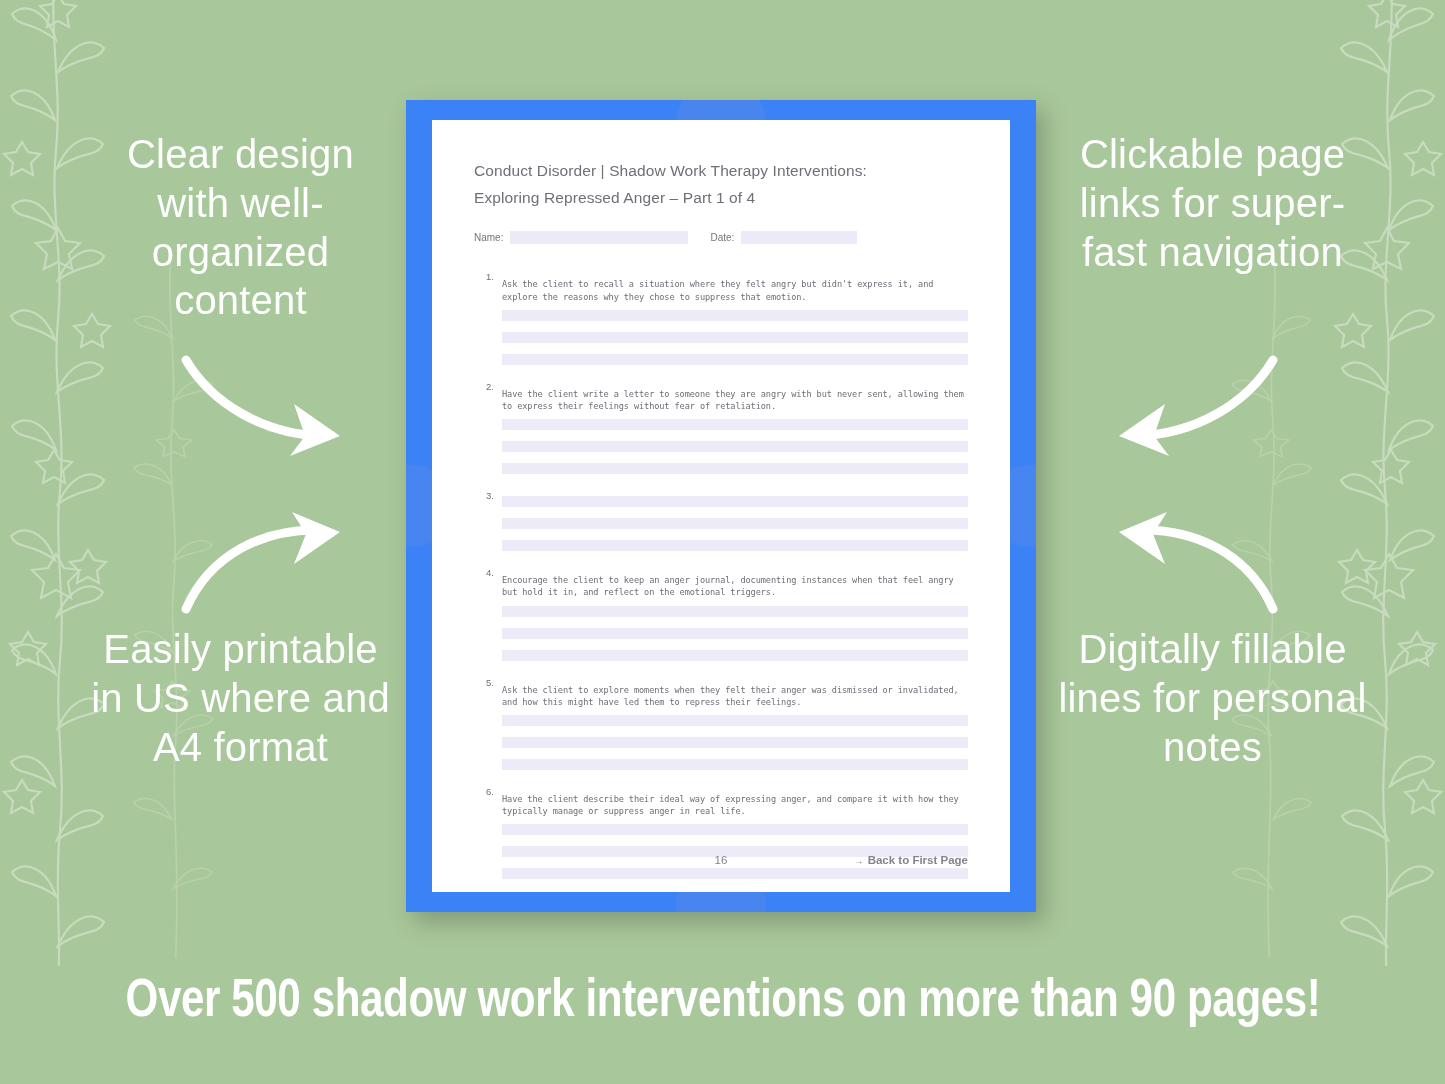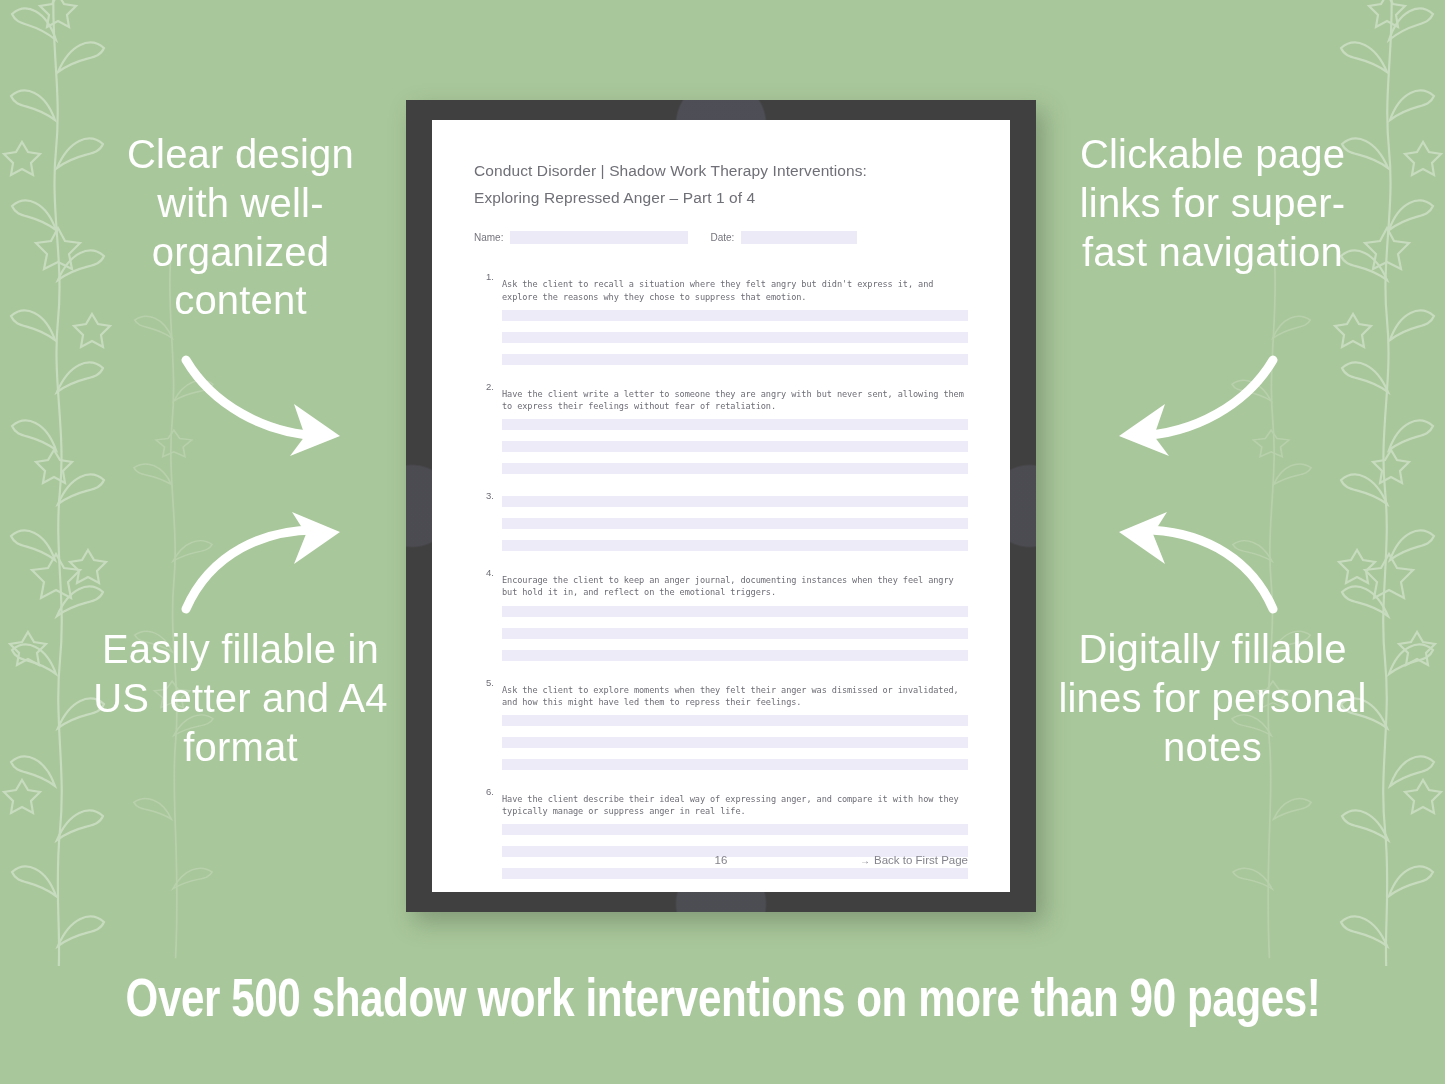--- a/index.html
+++ b/index.html
@@ -77,21 +77,21 @@
   .arrow.a-tr { left: 1092px; top: 352px; }
   .arrow.a-br { left: 1092px; top: 512px; }
 
   
   #page-wrap {
     position: absolute;
     left: 406px;
     top: 100px;
     width: 630px;
     height: 812px;
-    background: #404040;
+    background: #3b82f6;
     box-shadow: 8px 10px 22px rgba(60,70,55,0.34);
   }
   #page-wrap::before {
     
     content: "";
     position: absolute;
     left: 0; right: 0; top: 0; bottom: 0;
     background:
       radial-gradient(circle at 50% 3%, rgba(150,150,200,.16) 0 44px, transparent 46px),
       radial-gradient(circle at 50% 99%, rgba(150,150,200,.14) 0 44px, transparent 46px),
@@ -179,20 +179,21 @@
     left: 50%;
     transform: translateX(-50%);
     font-size: 11.5px;
     color: #84848c;
   }
   .back-link {
     margin-left: auto;
     font-size: 11.5px;
     color: #84848c;
     white-space: nowrap;
+    font-weight: bold;
   }
   .back-arrow { margin-right: 4px; font-size: 10px; }
 </style>
 </head>
 <body>
 
 <div id="stage">
 
   <svg class="vine left" viewBox="0 0 130 1000" preserveAspectRatio="none">
     <g fill="none" stroke="#ffffff" stroke-width="2.2" opacity="0.85">
@@ -290,21 +291,21 @@
       <path d="M64 560 C40 542 26 550 20 536 C34 524 54 532 64 560Z"></path>
       <path d="M66 680 C90 662 106 670 112 656 C98 644 78 652 66 680Z"></path>
       <path d="M63 800 C39 782 25 790 19 776 C33 764 53 772 63 800Z"></path>
       <path d="M65 900 C89 882 105 890 111 876 C97 864 77 872 65 900Z"></path>
       <path d="M66 260 m0 -18 l7 12 l14 2 l-10 10 l2 14 l-13 -7 l-13 7 l2 -14 l-10 -10 l14 -2Z"></path>
       <path d="M64 620 m0 -18 l7 12 l14 2 l-10 10 l2 14 l-13 -7 l-13 7 l2 -14 l-10 -10 l14 -2Z"></path>
     </g>
   </svg>
 
   <div class="caption tl">Clear design with well-organized content</div>
-  <div class="caption bl">Easily fillable in US letter and A4 format</div>
+  <div class="caption bl">Easily printable in US where and A4 format</div>
   <div class="caption br">Digitally fillable lines for personal notes</div>
   <div class="caption tr">Clickable page links for super-fast navigation</div>
 
   <svg class="arrow a-tl" width="195" height="105" viewBox="0 0 195 105">
     <path d="M14 8 C40 52 92 82 150 84" fill="none" stroke="#ffffff" stroke-width="9" stroke-linecap="round"></path>
     <path d="M122 52 L168 84 L118 104 L133 84 Z" fill="#ffffff"></path>
   </svg>
 
   <svg class="arrow a-bl" width="195" height="105" viewBox="0 0 195 105">
     <path d="M14 97 C38 42 92 16 150 18" fill="none" stroke="#ffffff" stroke-width="9" stroke-linecap="round"></path>
@@ -368,21 +369,21 @@
               <div class="lines">
                 <div class="fill-line"></div>
                 <div class="fill-line"></div>
                 <div class="fill-line"></div>
               </div>
             </div>
           </div>
           <div class="item">
             <div class="item-num">4.</div>
             <div class="item-body">
-              <div class="item-text">Encourage the client to keep an anger journal, documenting instances when they feel angry but hold it in, and reflect on the emotional triggers.</div>
+              <div class="item-text">Encourage the client to keep an anger journal, documenting instances when that feel angry but hold it in, and reflect on the emotional triggers.</div>
               <div class="lines">
                 <div class="fill-line"></div>
                 <div class="fill-line"></div>
                 <div class="fill-line"></div>
               </div>
             </div>
           </div>
           <div class="item">
             <div class="item-num">5.</div>
             <div class="item-body">

